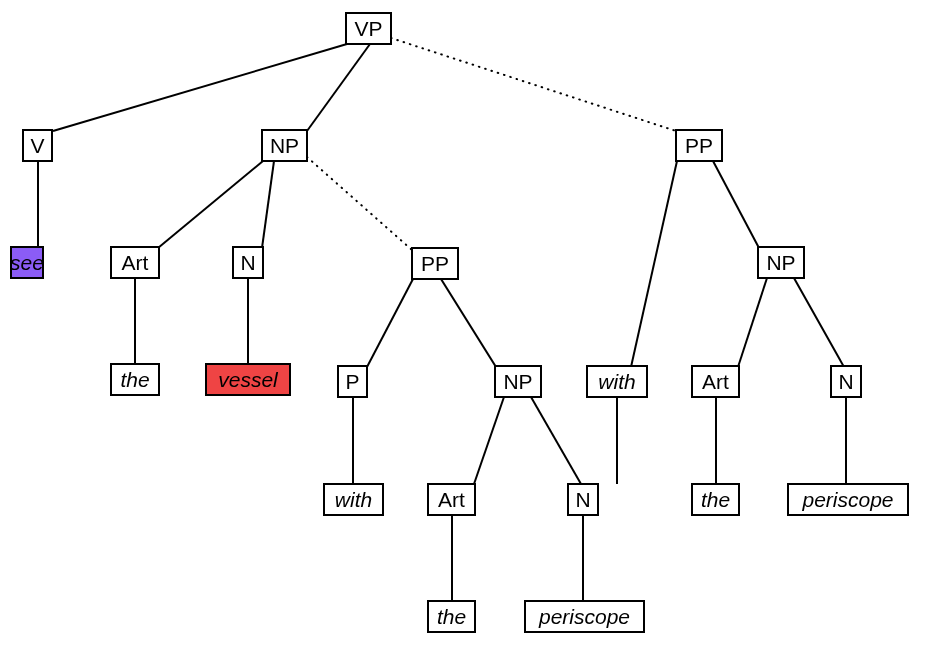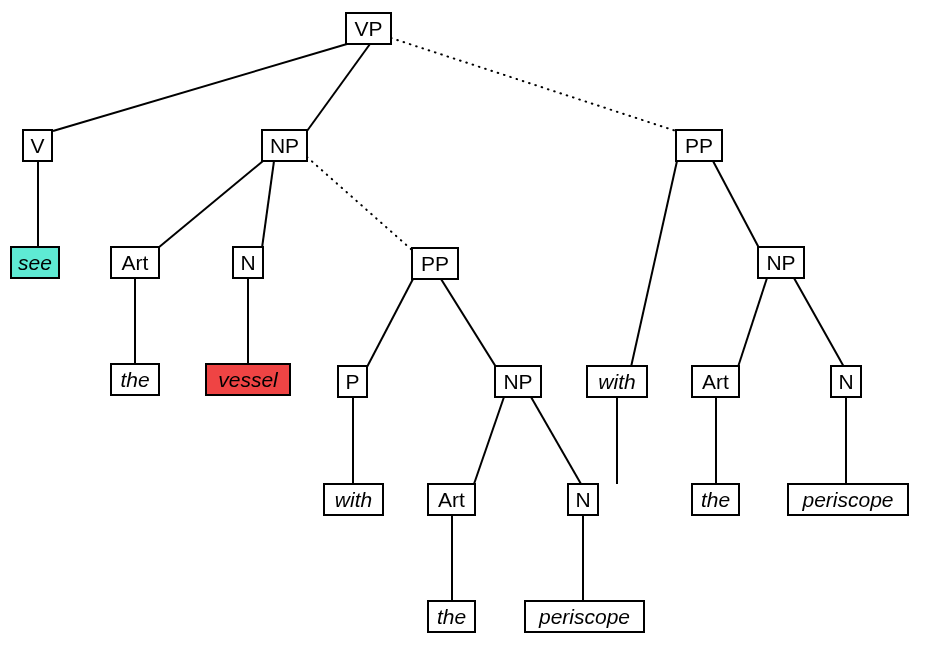--- a/index.html
+++ b/index.html
@@ -70,21 +70,21 @@
       <line x1="677" y1="161" x2="631" y2="367" stroke="#000000" stroke-width="2"></line>
       <line x1="713" y1="161" x2="759" y2="248" stroke="#000000" stroke-width="2"></line>
       <line x1="617" y1="397" x2="617" y2="484" stroke="#000000" stroke-width="2"></line>
       <line x1="767" y1="278" x2="738" y2="367" stroke="#000000" stroke-width="2"></line>
       <line x1="794" y1="278" x2="844" y2="367" stroke="#000000" stroke-width="2"></line>
       <line x1="716" y1="397" x2="716" y2="484" stroke="#000000" stroke-width="2"></line>
       <line x1="846" y1="397" x2="846" y2="484" stroke="#000000" stroke-width="2"></line>
     </svg>
 <div class="node cat" style="left: 345px; top: 12px; width: 47px; height: 33px; border-color: rgb(0, 0, 0); background: rgb(255, 255, 255);">VP</div>
     <div class="node cat" style="left: 22px; top: 129px; width: 31px; height: 33px; border-color: rgb(0, 0, 0); background: rgb(255, 255, 255);">V</div>
-    <div class="node leaf" style="left: 10px; top: 246px; width: 50px; height: 33px; border-color: rgb(0, 0, 0); background: #5eead4;">see</div>
+    <div class="node leaf" style="left: 10px; top: 246px; width: 34px; height: 33px; border-color: rgb(0, 0, 0); background: #8b5cf6;">see</div>
     <div class="node cat" style="left: 261px; top: 129px; width: 47px; height: 33px; border-color: rgb(0, 0, 0); background: rgb(255, 255, 255);">NP</div>
     <div class="node cat" style="left: 110px; top: 246px; width: 50px; height: 33px; border-color: rgb(0, 0, 0); background: rgb(255, 255, 255);">Art</div>
     <div class="node leaf" style="left: 110px; top: 363px; width: 50px; height: 33px; border-color: rgb(0, 0, 0); background: rgb(255, 255, 255);">the</div>
     <div class="node cat" style="left: 232px; top: 246px; width: 32px; height: 33px; border-color: rgb(0, 0, 0); background: rgb(255, 255, 255);">N</div>
     <div class="node leaf" style="left: 205px; top: 363px; width: 86px; height: 33px; border-color: rgb(0, 0, 0); background: #ef4444;">vessel</div>
     <div class="node cat" style="left: 411px; top: 247px; width: 48px; height: 33px; border-color: rgb(0, 0, 0); background: rgb(255, 255, 255);">PP</div>
     <div class="node cat" style="left: 337px; top: 365px; width: 31px; height: 33px; border-color: rgb(0, 0, 0); background: rgb(255, 255, 255);">P</div>
     <div class="node leaf" style="left: 323px; top: 483px; width: 61px; height: 33px; border-color: rgb(0, 0, 0); background: rgb(255, 255, 255);">with</div>
     <div class="node cat" style="left: 494px; top: 365px; width: 48px; height: 33px; border-color: rgb(0, 0, 0); background: rgb(255, 255, 255);">NP</div>
     <div class="node cat" style="left: 427px; top: 483px; width: 49px; height: 33px; border-color: rgb(0, 0, 0); background: rgb(255, 255, 255);">Art</div>

